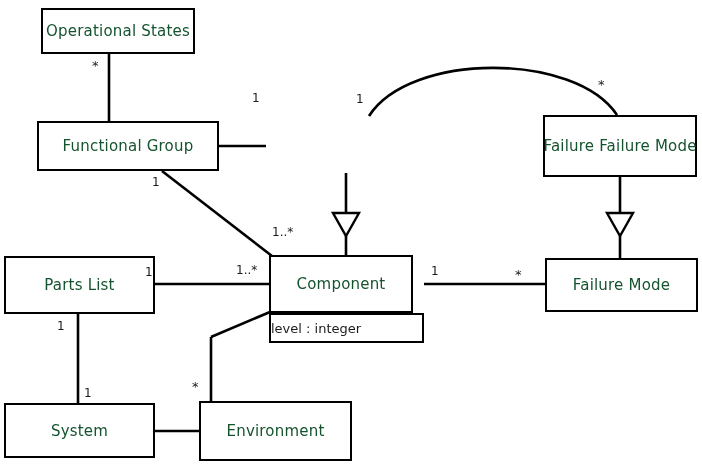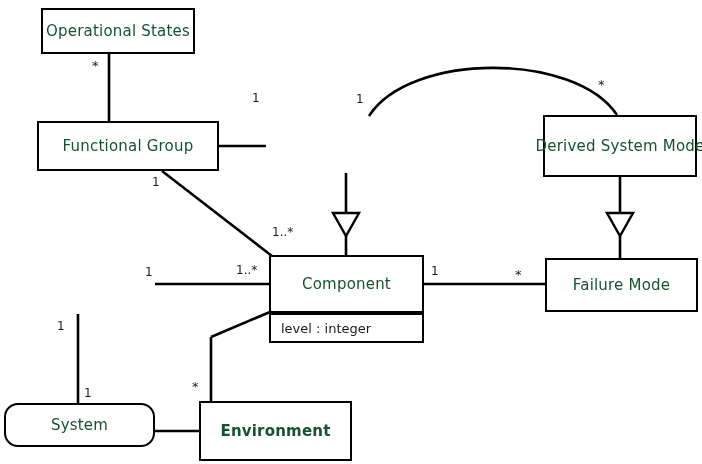--- a/index.html
+++ b/index.html
@@ -40,21 +40,21 @@
     font-size: 15px;
     color: #14532d;
     letter-spacing: 0.2px;
     white-space: nowrap;
   }
   .uml-attr-compartment {
     box-sizing: border-box;
     border-top: 2px solid #000000;
     display: flex;
     align-items: center;
-    padding-left: 10px;
+    padding-left: 0;
     font-size: 13px;
     color: #1a1a1a;
     white-space: nowrap;
     border-radius: 8px;
   }
   .mult-label {
     position: absolute;
     font-size: 12px;
     color: #1a1a1a;
     white-space: nowrap;
@@ -103,40 +103,43 @@
   <div class="uml-class" style="left:41px; top:8px; width:154px; height:46px;">
     <div class="uml-name-compartment">Operational States</div>
   </div>
 
   <div class="uml-class" style="left:37px; top:121px; width:182px; height:50px;">
     <div class="uml-name-compartment">Functional Group</div>
   </div>
 
 
   <div class="uml-class" style="left:543px; top:115px; width:154px; height:62px;">
-    <div class="uml-name-compartment">Derived System Mode</div>
+    <div class="uml-name-compartment">Failure Failure Mode</div>
   </div>
 
+  <div class="uml-class" style="left:4px; top:256px; width:151px; height:58px;">
+    <div class="uml-name-compartment">Parts List</div>
+  </div>
 
-  <div class="uml-class" style="left:269px; top:255px; width:155px; height:58px;">
+  <div class="uml-class" style="left:269px; top:255px; width:144px; height:58px;">
     <div class="uml-name-compartment">Component</div>
   </div>
   <div class="uml-class" style="left:269px; top:313px; width:155px; height:30px; border-top-width:2px;">
     <div class="uml-attr-compartment" style="height:100%; border-top:none;">level : integer</div>
   </div>
 
   <div class="uml-class" style="left:545px; top:258px; width:153px; height:54px;justify-content:flex-end;">
     <div class="uml-name-compartment">Failure Mode</div>
   </div>
 
-  <div class="uml-class" style="left:4px; top:403px; width:151px; height:44px;border-radius:14px;">
+  <div class="uml-class" style="left:4px; top:403px; width:151px; height:55px;">
     <div class="uml-name-compartment">System</div>
   </div>
 
-  <div class="uml-class" style="left:199px; top:401px; width:153px; height:60px;font-weight:bold;">
+  <div class="uml-class" style="left:199px; top:401px; width:153px; height:60px;">
     <div class="uml-name-compartment">Environment</div>
   </div>
 
   <div class="mult-label mult-star" style="left:92px; top:59px;">*</div>
 
   <div class="mult-label" style="left:252px; top:92px;">1</div>
 
   <div class="mult-label" style="left:356px; top:93px;">1</div>
 
   <div class="mult-label mult-star" style="left:598px; top:78px;">*</div>

